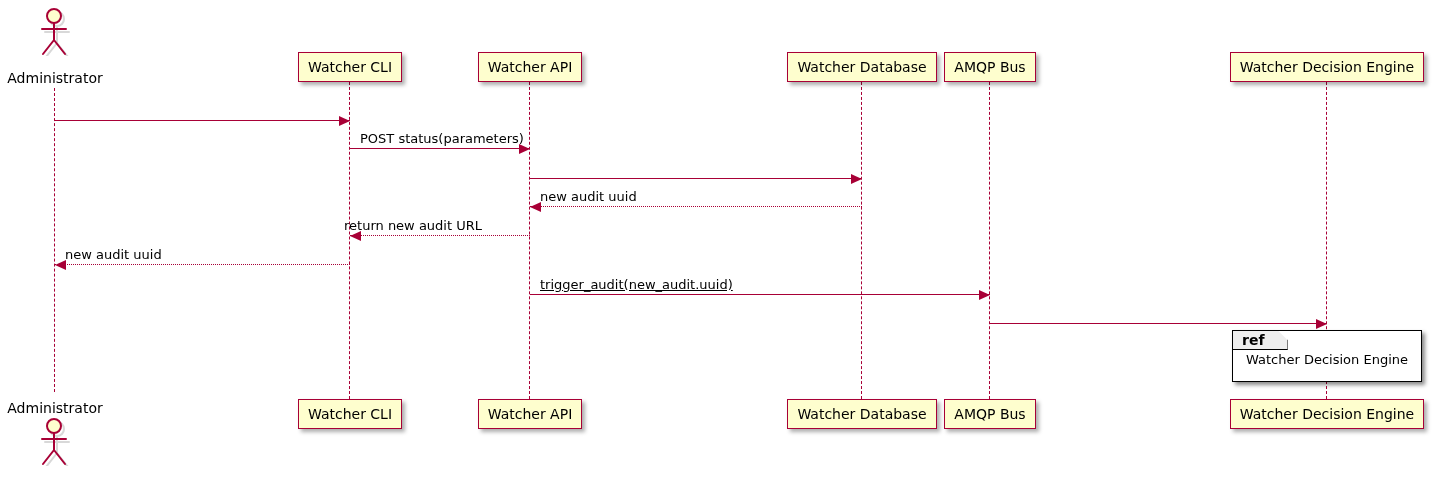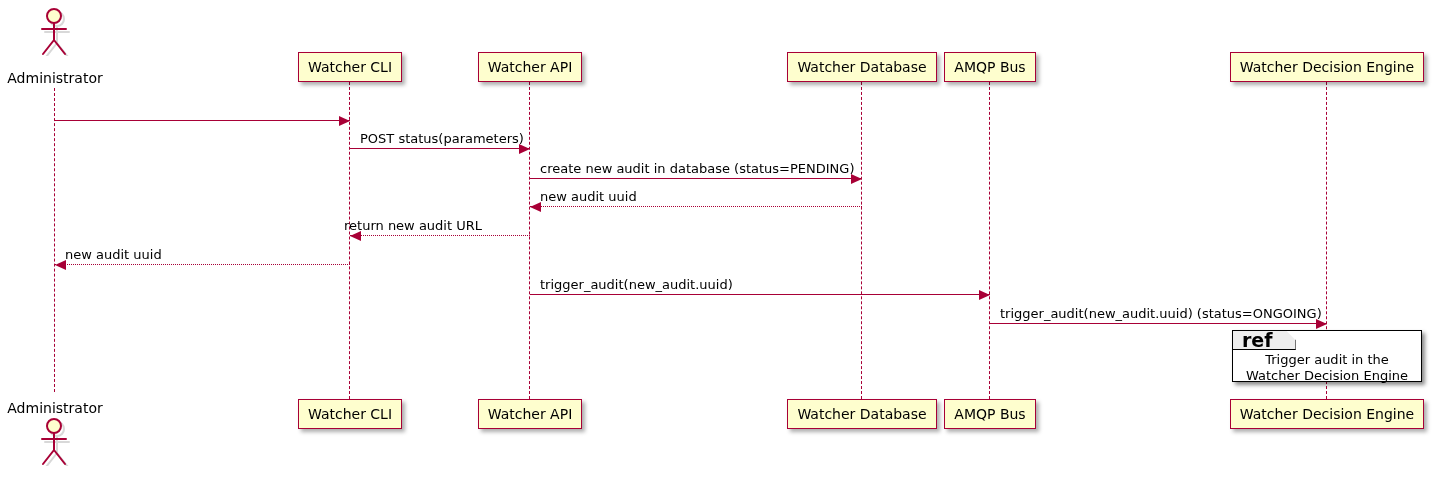--- a/index.html
+++ b/index.html
@@ -95,21 +95,21 @@
   .ref-tab {
     position: absolute;
     left: 0;
     top: 0;
     height: 19px;
     background: #EEEEEE;
     border-right: 1.5px solid #000000;
     border-bottom: 1.5px solid #000000;
     box-sizing: border-box;
     padding: 0 22px 0 9px;
-    font-size: 19px;
+    font-size: 14px;
     font-weight: bold;
     line-height: 18px;
     color: #000;
     clip-path: polygon(0 0, calc(100% - 9px) 0, 100% 9px, 100% 100%, 0 100%);
   }
   .ref-body {
     position: absolute;
     left: 0;
     top: 21px;
     width: 100%;
@@ -182,36 +182,33 @@
     <div class="participant" style="width: 194.453px; left: 1229.77px; top: 399px;">
       <span>Watcher Decision Engine</span>
     </div>
     <div class="msg-line" style="left: 55px; width: 295px; top: 120px;"></div>
     <div class="arrow-head right" style="top: 116px; left: 339px;"></div>
     <div class="msg-line" style="left: 350px; width: 180px; top: 148px;"></div>
     <div class="arrow-head right" style="top: 144px; left: 519px;"></div>
     <div class="msg-label" style="left: 360px; top: 132px;">POST status(parameters)</div>
     <div class="msg-line" style="left: 530px; width: 332px; top: 178px;"></div>
     <div class="arrow-head right" style="top: 174px; left: 851px;"></div>
-    <div class="msg-label" style="left: 540px; top: 162px;">create new audit in database (status=PENDING)</div>
     <div class="msg-line dotted" style="left: 530px; width: 332px; top: 206px;"></div>
     <div class="arrow-head left" style="top: 202px; left: 530px;"></div>
     <div class="msg-label" style="left: 540px; top: 190px;">new audit uuid</div>
     <div class="msg-line dotted" style="left: 350px; width: 180px; top: 235px;"></div>
     <div class="arrow-head left" style="top: 231px; left: 350px;"></div>
     <div class="msg-label" style="left: 344px; top: 219px;">return new audit URL</div>
     <div class="msg-line dotted" style="left: 55px; width: 295px; top: 264px;"></div>
     <div class="arrow-head left" style="top: 260px; left: 55px;"></div>
     <div class="msg-label" style="left: 65px; top: 248px;">new audit uuid</div>
     <div class="msg-line" style="left: 530px; width: 460px; top: 294px;"></div>
     <div class="arrow-head right" style="top: 290px; left: 979px;"></div>
-    <div class="msg-label" style="left: 540px; top: 278px;">trigger_audit(new_audit.uuid)</div>
+    <div class="msg-label" style="left: 540px; top: 278px; text-decoration: underline;">trigger_audit(new_audit.uuid)</div>
     <div class="msg-line" style="left: 990px; width: 337px; top: 323px;"></div>
     <div class="arrow-head right" style="top: 319px; left: 1316px;"></div>
-    <div class="msg-label" style="left: 1000px; top: 307px;">trigger_audit(new_audit.uuid) (status=ONGOING)</div>
     <div class="ref-box" style="left: 1232px; top: 330px; width: 190px; height: 52px;">
       <div class="ref-tab">ref</div>
       <div class="ref-body">
-        <div>Trigger audit in the</div>
         <div>Watcher Decision Engine</div>
       </div>
     </div>
   </div>
 
 </body></html>

